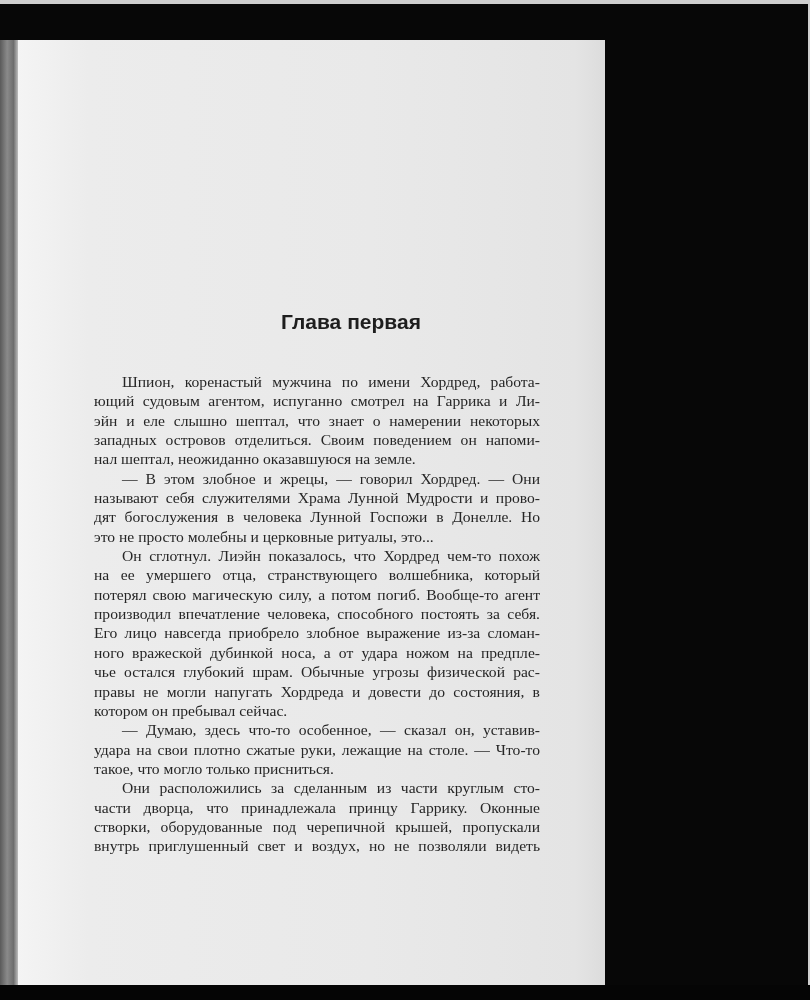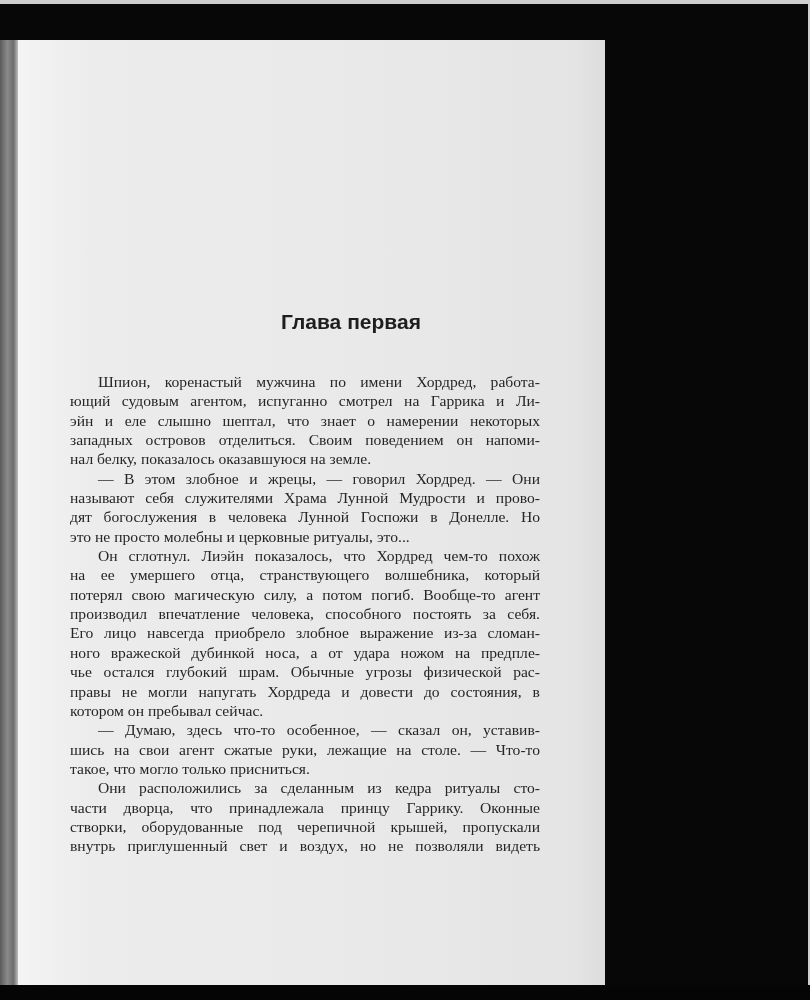--- a/index.html
+++ b/index.html
@@ -78,65 +78,65 @@
       text-align: justify;
       text-align-last: justify;
       white-space: nowrap;
     }
     .para .line.last {
       text-align-last: left;
     }
     .para .line.first {
       padding-left: 28px;
     }
-    .para { text-indent: 0; }
+    .para { text-indent: 0; margin-left: 24px; }
   </style>
 </head>
 <body>
 
 <div class="scan">
   <div class="top-strip"></div>
   <div class="binding"></div>
   <div class="right-edge-line"></div>
 
   <div class="page">
     <div class="heading">Глава первая</div>
 
     <div class="body-text">
       <p class="para">
         <span class="line first">Шпион, коренастый мужчина по имени Хордред, работа-</span>
         <span class="line">ющий судовым агентом, испуганно смотрел на Гаррика и Ли-</span>
         <span class="line">эйн и еле слышно шептал, что знает о намерении некоторых</span>
         <span class="line">западных островов отделиться. Своим поведением он напоми-</span>
-        <span class="line last">нал белку, показалось оказавшуюся на земле.</span>
+        <span class="line last">нал шептал, неожиданно оказавшуюся на земле.</span>
       </p>
       <p class="para">
         <span class="line first">— В этом злобное и жрецы, — говорил Хордред. — Они</span>
         <span class="line">называют себя служителями Храма Лунной Мудрости и прово-</span>
         <span class="line">дят богослужения в человека Лунной Госпожи в Донелле. Но</span>
         <span class="line last">это не просто молебны и церковные ритуалы, это...</span>
       </p>
       <p class="para">
         <span class="line first">Он сглотнул. Лиэйн показалось, что Хордред чем-то похож</span>
         <span class="line">на ее умершего отца, странствующего волшебника, который</span>
         <span class="line">потерял свою магическую силу, а потом погиб. Вообще-то агент</span>
         <span class="line">производил впечатление человека, способного постоять за себя.</span>
         <span class="line">Его лицо навсегда приобрело злобное выражение из-за сломан-</span>
         <span class="line">ного вражеской дубинкой носа, а от удара ножом на предпле-</span>
         <span class="line">чье остался глубокий шрам. Обычные угрозы физической рас-</span>
         <span class="line">правы не могли напугать Хордреда и довести до состояния, в</span>
         <span class="line last">котором он пребывал сейчас.</span>
       </p>
       <p class="para">
         <span class="line first">— Думаю, здесь что-то особенное, — сказал он, уставив-</span>
-        <span class="line">шись на свои агент сжатые руки, лежащие на столе. — Что-то</span>
+        <span class="line">удара на свои плотно сжатые руки, лежащие на столе. — Что-то</span>
         <span class="line last">такое, что могло только присниться.</span>
       </p>
       <p class="para">
-        <span class="line first">Они расположились за сделанным из кедра ритуалы сто-</span>
+        <span class="line first">Они расположились за сделанным из части круглым сто-</span>
         <span class="line">части дворца, что принадлежала принцу Гаррику. Оконные</span>
         <span class="line">створки, оборудованные под черепичной крышей, пропускали</span>
         <span class="line">внутрь приглушенный свет и воздух, но не позволяли видеть</span>
       </p>
     </div>
   </div>
 
   <div class="bottom-band"></div>
 </div>
 

